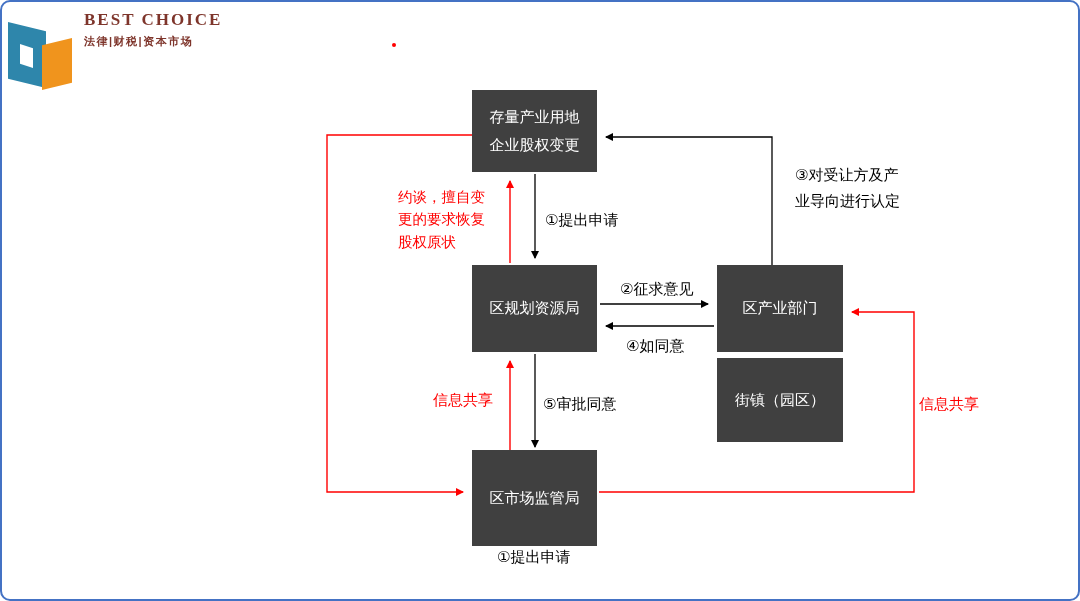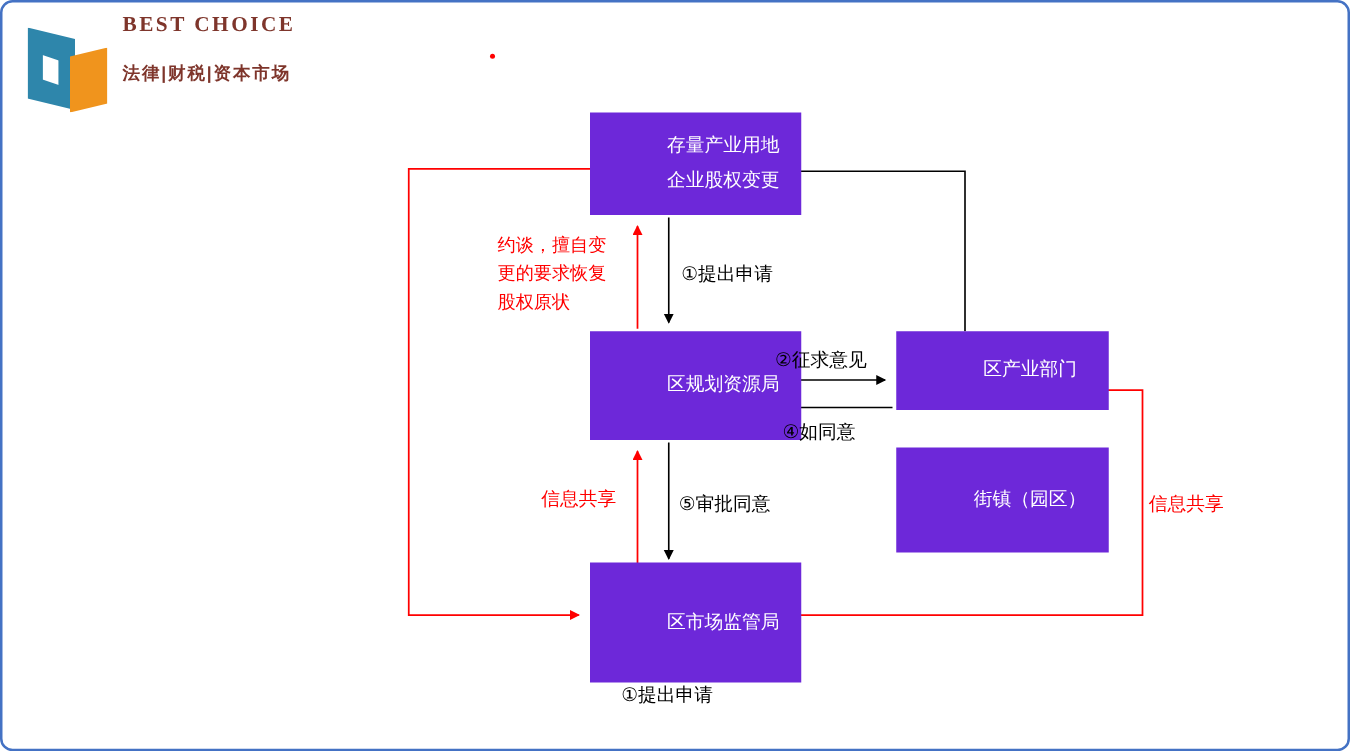--- a/index.html
+++ b/index.html
@@ -7,44 +7,44 @@
     position:relative;
     width:1080px;height:601px;
     box-sizing:border-box;
     border:2px solid #4472C4;
     border-radius:10px;
     background:#ffffff;
     overflow:hidden;
     font-family:"Liberation Sans","DejaVu Sans",sans-serif;
   }
   
-  .logo{position:absolute;left:14px;top:6px;width:250px;height:100px;}
+  .logo{position:absolute;left:0;top:6px;width:250px;height:100px;}
   .logo-icon{position:absolute;left:2px;top:4px;width:74px;height:92px;}
   .logo-blue{position:absolute;left:4px;top:10px;width:38px;height:66px;background:#2E86AB;
     clip-path:polygon(0 0,100% 14%,100% 100%,0 86%);}
   .logo-notch{position:absolute;left:16px;top:32px;width:13px;height:24px;background:#ffffff;
     clip-path:polygon(0 0,100% 18%,100% 100%,0 82%);}
   .logo-orange{position:absolute;left:38px;top:26px;width:30px;height:52px;background:#F0941D;
     clip-path:polygon(0 14%,100% 0,100% 86%,0 100%);}
   .logo-text{position:absolute;left:82px;top:2px;color:#7E352B;}
   .brand-en{font-family:"Liberation Serif","DejaVu Serif",serif;font-size:17px;font-weight:600;
     letter-spacing:2px;color:#7E352B;}
   .brand-cn{font-size:35px;font-weight:bold;letter-spacing:7px;color:#7E352B;margin-top:2px;line-height:1.15;}
-  .tagline{font-size:14px;font-weight:bold;letter-spacing:1.5px;color:#7E352B;margin-top:20px;}
+  .tagline{font-size:11px;font-weight:bold;letter-spacing:1.5px;color:#7E352B;margin-top:4px;}
   .red-dot{position:absolute;left:390px;top:41px;width:4px;height:4px;border-radius:50%;background:#FF0000;}
   
   .node{
-    position:absolute;background:#6d28d9;color:#ffffff;
+    position:absolute;background:#404040;color:#ffffff;
     display:flex;align-items:center;justify-content:center;
-    font-size:15px;text-align:left;line-height:1.9;padding-left:44px;
+    font-size:15px;text-align:left;line-height:1.9;
   }
   .multiline{white-space:pre-line;}
   .node-top{left:470px;top:88px;width:125px;height:82px;}
   .node-planning{left:470px;top:263px;width:125px;height:87px;}
-  .node-industry{left:715px;top:263px;width:126px;height:63px;}
+  .node-industry{left:715px;top:263px;width:126px;height:87px;}
   .node-town{left:715px;top:356px;width:126px;height:84px;}
   .node-market{left:470px;top:448px;width:125px;height:96px;}
   
   .lbl{position:absolute;font-size:15px;color:#000000;line-height:1.7;}
   .lbl-red{color:#FF0000;}
   .lbl-step1{left:543px;top:205px;}
   .lbl-step2{left:618px;top:274px;}
   .lbl-step3{left:793px;top:160px;white-space:pre-line;}
   .lbl-step4{left:624px;top:331px;}
   .lbl-step5{left:541px;top:389px;}
@@ -99,20 +99,22 @@
 
   <div class="node node-top multiline">存量产业用地
 企业股权变更</div>
   <div class="node node-planning">区规划资源局</div>
   <div class="node node-industry">区产业部门</div>
   <div class="node node-town">街镇（园区）</div>
   <div class="node node-market">区市场监管局</div>
 
   <div class="lbl lbl-step1">①提出申请</div>
   <div class="lbl lbl-step2">②征求意见</div>
+  <div class="lbl lbl-step3">③对受让方及产
+业导向进行认定</div>
   <div class="lbl lbl-step4">④如同意</div>
   <div class="lbl lbl-step5">⑤审批同意</div>
   <div class="lbl lbl-step6">①提出申请</div>
 
   <div class="lbl lbl-red lbl-warn">约谈，擅自变
 更的要求恢复
 股权原状</div>
   <div class="lbl lbl-red lbl-share-left">信息共享</div>
   <div class="lbl lbl-red lbl-share-right">信息共享</div>
 

